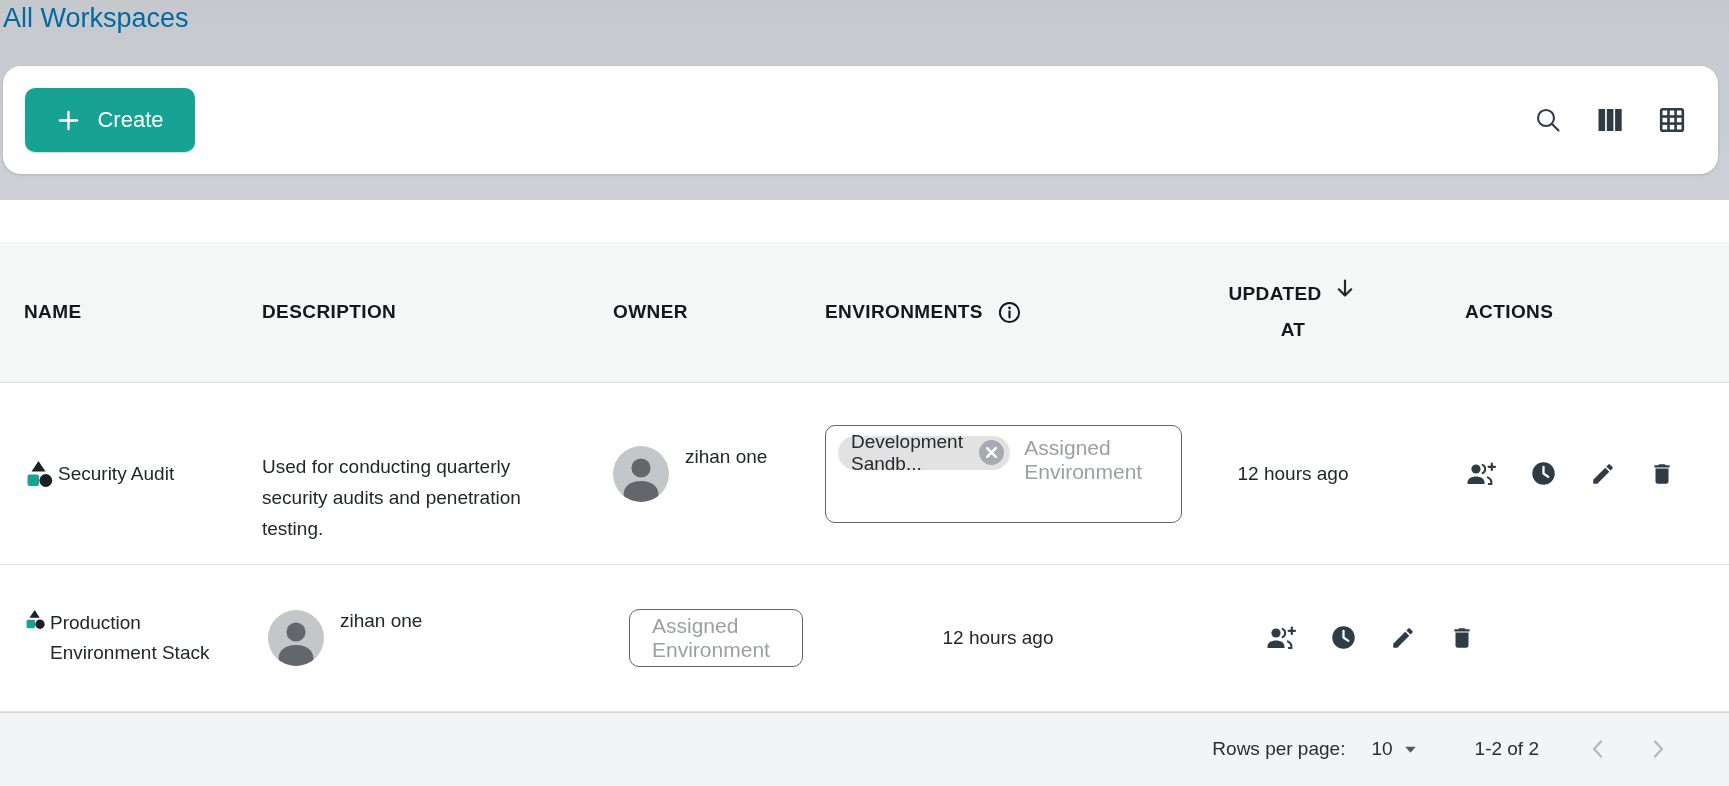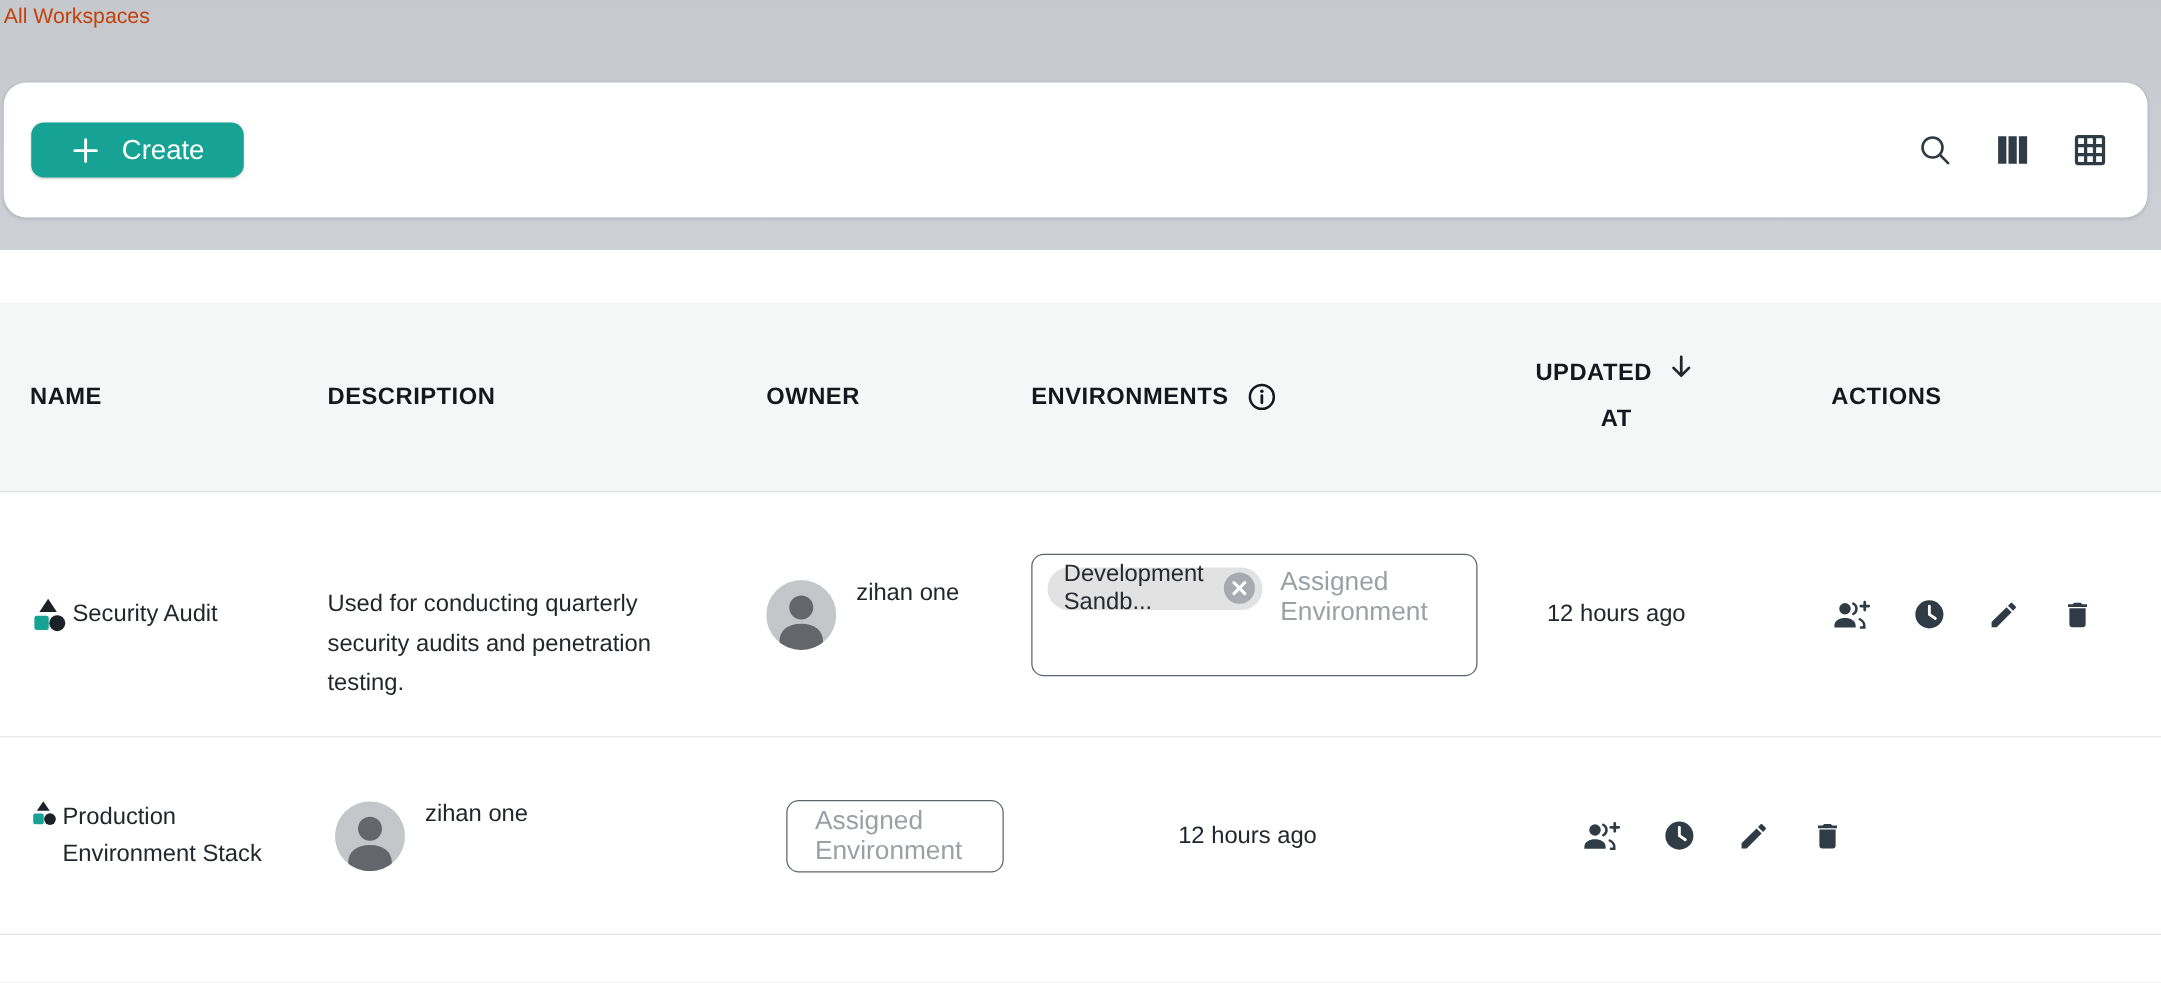--- a/index.html
+++ b/index.html
@@ -10,31 +10,31 @@
   }
   *{box-sizing:border-box;}
   html,body{margin:0;padding:0;}
   body{
     width:1729px;height:786px;overflow:hidden;position:relative;
     font-family:"Liberation Sans","DejaVu Sans",sans-serif;
     background:linear-gradient(180deg,#c5c9ce 0%,#d2d5d9 40%,#d6d9dc 100%);
     color:var(--text);
   }
   .page-title{
-    position:absolute;top:3px;left:3px;font-size:17px;font-weight:500;color:#c2410c;
+    position:absolute;top:3px;left:3px;font-size:27px;font-weight:500;color:#0369a1;
   }
   
   .toolbar-card{
     position:absolute;top:66px;left:3px;right:11px;height:108px;
     background:#ffffff;border-radius:18px;box-shadow:0 1px 3px rgba(0,0,0,.14);
     display:flex;align-items:center;padding:0 32px 0 22px;
   }
   .create-btn{
     display:flex;align-items:center;justify-content:center;gap:16px;
-    width:170px;height:44px;border:none;border-radius:10px;cursor:pointer;
+    width:170px;height:64px;border:none;border-radius:10px;cursor:pointer;
     background:var(--accent);color:#fff;font-size:22px;
     font-family:inherit;box-shadow:0 1px 2px rgba(0,0,0,.18);
   }
   .toolbar-icons{margin-left:auto;display:flex;align-items:center;gap:34px;}
   .icon-btn{background:none;border:none;padding:0;cursor:pointer;display:flex;align-items:center;justify-content:center;}
   
   .table-section{
     position:absolute;top:200px;left:0;right:0;bottom:0;background:#fff;
     display:flex;flex-direction:column;
   }
@@ -286,14 +286,36 @@
           </svg>
       </button>
       <button class="icon-btn">
         <svg width="26" height="26" viewBox="0 0 24 24">
             <path d="M6 19c0 1.1.9 2 2 2h8c1.1 0 2-.9 2-2V7H6v12zM19 4h-3.5l-1-1h-5l-1 1H5v2h14V4z" fill="#2f3c45"></path>
           </svg>
       </button>
     </div>
   </div>
 
+  <div class="pagination-bar">
+    <span class="rpp-label">Rows per page:</span>
+    <button class="rpp-select">
+      <span>10</span>
+      <svg width="17" height="17" viewBox="0 0 16 16">
+          <path d="M3 5.5 L8 11 L13 5.5 Z" fill="#555b61"></path>
+        </svg>
+    </button>
+    <span class="range-label">1-2 of 2</span>
+    <span class="pg-chevrons">
+      <button class="icon-btn">
+        <svg width="26" height="26" viewBox="0 0 26 26">
+            <path d="M16 5.5 L9 13 L16 20.5" fill="none" stroke="#b5b9bc" stroke-width="2.4" stroke-linecap="round" stroke-linejoin="round"></path>
+          </svg>
+      </button>
+      <button class="icon-btn">
+        <svg width="26" height="26" viewBox="0 0 26 26">
+            <path d="M10 5.5 L17 13 L10 20.5" fill="none" stroke="#b5b9bc" stroke-width="2.4" stroke-linecap="round" stroke-linejoin="round"></path>
+          </svg>
+      </button>
+    </span>
+  </div>
 
 </div>
 
 </body></html>

